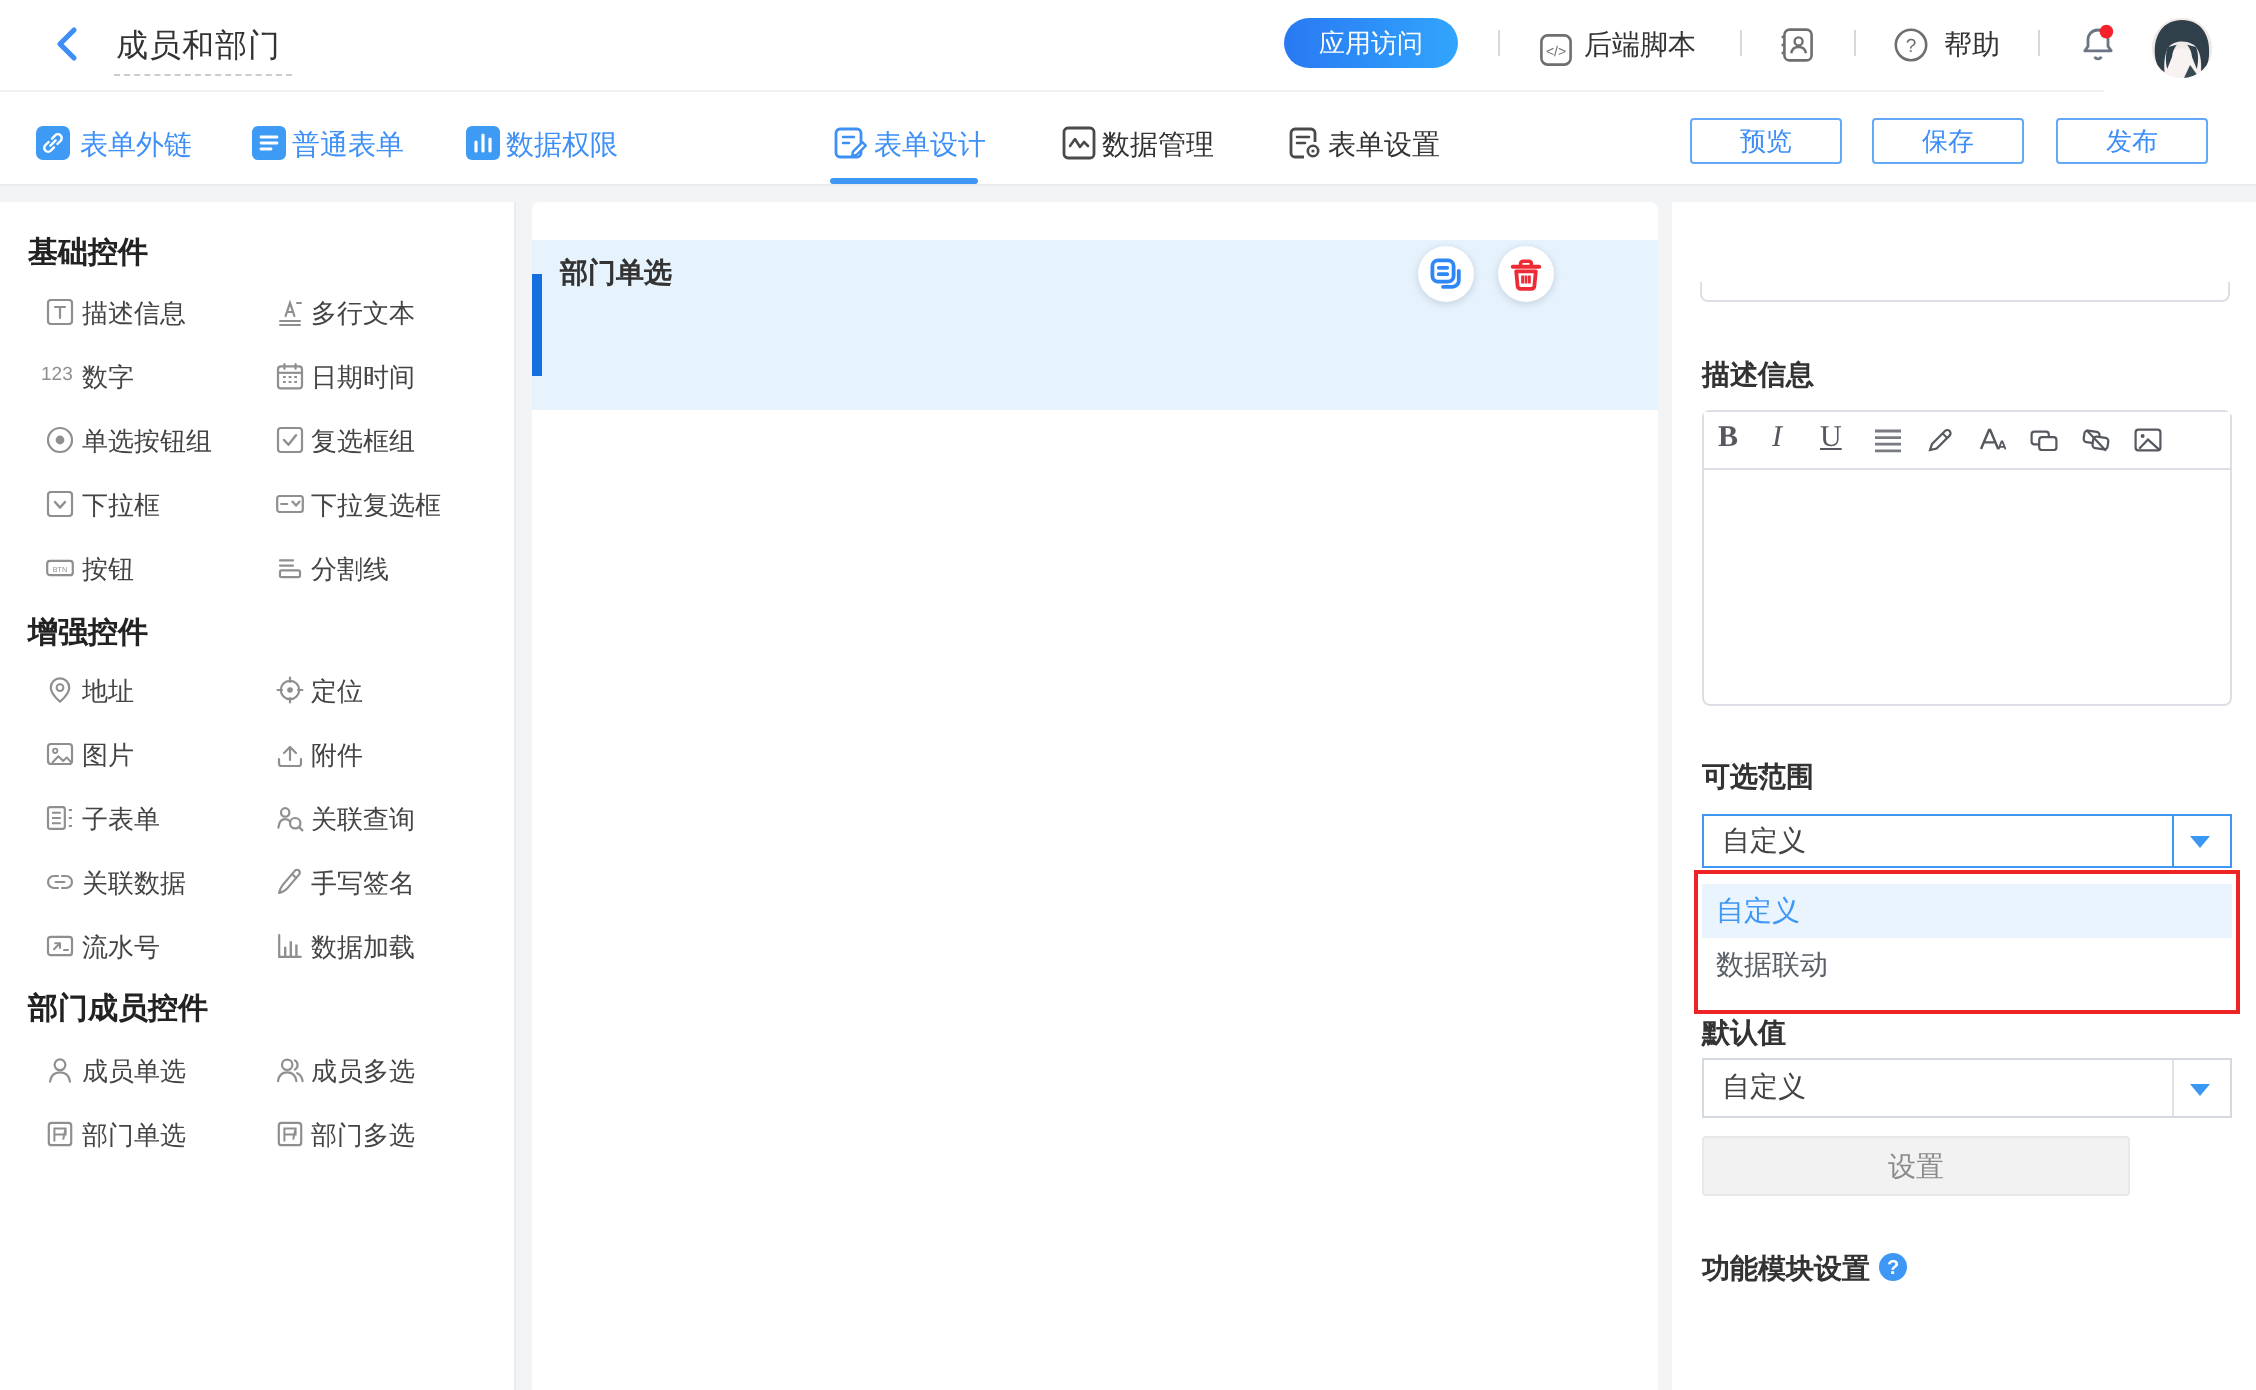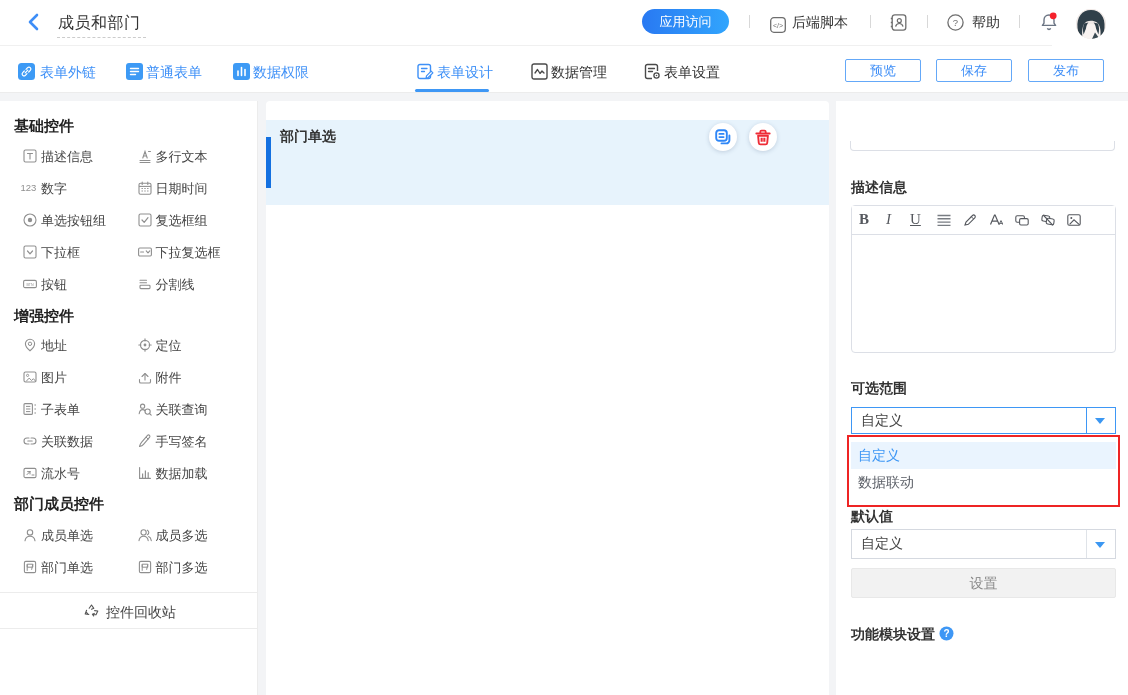--- a/index.html
+++ b/index.html
@@ -50,21 +50,21 @@
 .edi { position:absolute; top:5px; font-size:15px; color:#55585e; }
 .edsvg { position:absolute; top:7px; width:14px; height:14px; }
 .sel .tri { position:absolute; right:10px; width:0; height:0; border-left:5px solid transparent; border-right:5px solid transparent; border-top:6px solid #3b97f2; }
 #sel1 { top:306px; height:27px; border:1px solid #3e97f5; }
 #sel1 .sep { background:#3e97f5; }
 #sel2 { top:428px; height:30px; border:1px solid #d5d9e0; }
 #sel2 .sep { background:#dfe3e8; }
 #dropdown { position:absolute; left:11px; top:334px; width:273px; height:72px; background:#fff; border:2px solid #ee2424; }
 #ditem1 { position:absolute; left:2px; top:5px; width:265px; height:27px; background:#eaf4fe; color:#3e97f5; font-size:14px; line-height:27px; padding-left:7px; }
 #ditem2 { position:absolute; left:2px; top:32px; width:265px; height:27px; color:#5a5e66; font-size:14px; line-height:27px; padding-left:7px; }
-.gbtn { position:absolute; left:15px; width:265px; background:#f2f2f2; border:1px solid #e8e8e8; border-radius:2px; color:#8a8a8a; font-size:14px; text-align:center; }
+.gbtn { position:absolute; left:15px; width:214px; background:#f2f2f2; border:1px solid #e8e8e8; border-radius:2px; color:#8a8a8a; font-size:14px; text-align:center; }
 </style>
 </head>
 <body>
 
 <div id="header">
   <svg class="abs" style="left:26px;top:13px" width="14" height="18" viewBox="0 0 14 18">
       <path d="M11 2 L4 9 L11 16" fill="none" stroke="#3e8ef7" stroke-width="2.6" stroke-linecap="round" stroke-linejoin="round"></path>
     </svg>
   <div id="title">成员和部门</div>
   <div id="title-dash"></div>
@@ -321,26 +321,20 @@
         </svg>
       </div>
   <div class="sitem" style="left:41px;top:458px">部门单选</div>
   <div class="sicon" style="left:137.5px;top:459px;width:14px;height:14px">
         <svg class="sicon" width="14" height="14" viewBox="0 0 14 14">
           <rect x="1.4" y="1.4" width="11.2" height="11.2" rx="1.4" fill="none" stroke="#8f8f8f" stroke-width="1.1"></rect>
           <path d="M4.2 4.2 h5.6 v3 h-5.6z M4.2 4.2 v6.6 M9.8 4.2 l-1.2 5.6" fill="none" stroke="#8f8f8f" stroke-width="1"></path>
         </svg>
       </div>
   <div class="sitem" style="left:155.5px;top:458px">部门多选</div>
-  <div id="sfoot">
-        <svg style="position:absolute;left:84px;top:11px" width="15" height="15" viewBox="0 0 15 15">
-          <path d="M5.2 4.2 L7.5 1 l2.3 3.4 M9.3 4.4 l-1.8 0.9 M2.6 6.2 L1.2 10 l3.6 0.4 M2 8.2 l1.5 1.3 M10.6 6.6 l3.2 0.4 l-1.8 3.8 l-3.4-0.4 M9.6 12 l-1.2-1.7 l1.9-0.9" fill="none" stroke="#555" stroke-width="1.1" stroke-linecap="round" stroke-linejoin="round"></path>
-        </svg>
-        <span style="position:absolute;left:106px;top:11px">控件回收站</span>
-      </div>
   </div>
 
   <div id="canvas">
     <div id="selrow">
       <div id="selbar"></div>
       <div id="fieldlabel">部门单选</div>
       <div class="cbtn" style="left:443px">
         <svg style="position:absolute;left:6px;top:6px" width="16" height="16" viewBox="0 0 16 16">
             <rect x="1.2" y="1.2" width="10.6" height="10.6" rx="2.8" fill="none" stroke="#2e86f7" stroke-width="1.9"></rect>
             <path d="M4.4 4.9 h4.2 M4.4 8.1 h4.2" stroke="#2e86f7" stroke-width="1.9" stroke-linecap="round"></path>

